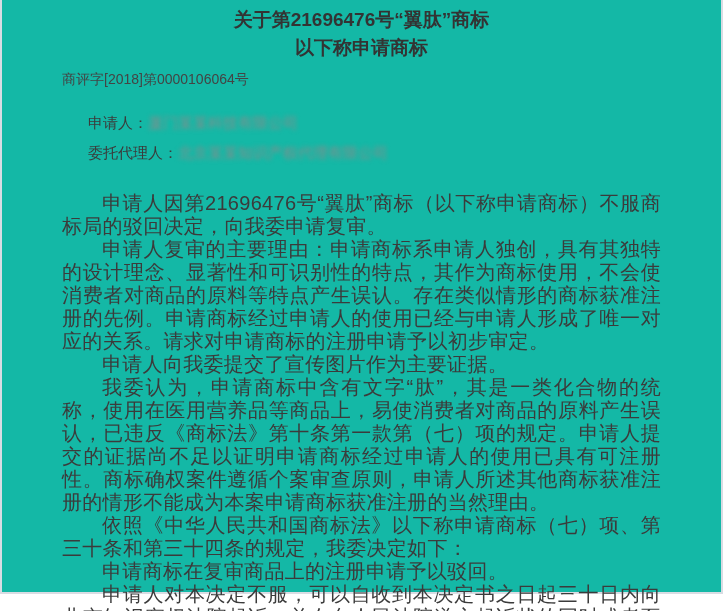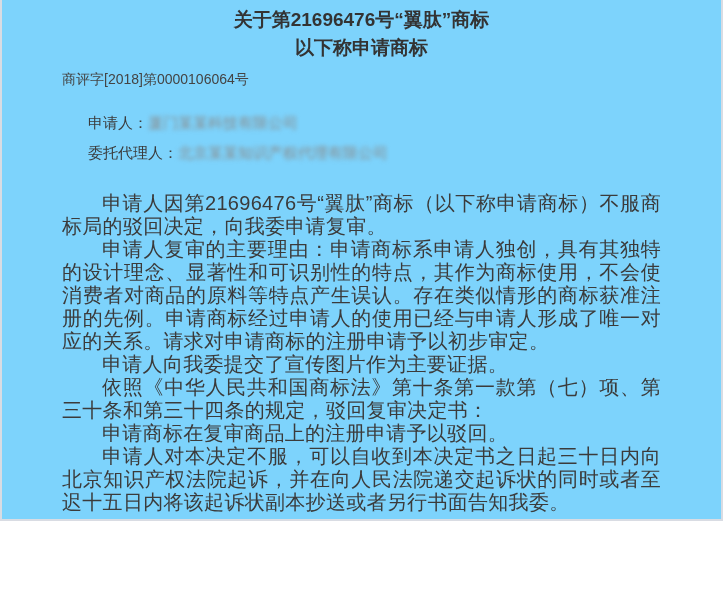--- a/index.html
+++ b/index.html
@@ -7,22 +7,22 @@
   body {
     width: 723px;
     height: 611px;
     font-family: "Liberation Sans", "DejaVu Sans", sans-serif;
     color: #3b3b3b;
     overflow: hidden;
   }
   .page {
     position: relative;
     width: 723px;
-    height: 521px;
-    background: #7dd3fc;
+    height: 594px;
+    background: #14b8a6;
     border-left: 2px solid #d9dce3;
     border-right: 2px solid #d9dce3;
     border-bottom: 2px solid #d9dce3;
     padding: 0 60px;
   }
   .title-line {
     text-align: center;
     font-size: 19px;
     font-weight: bold;
     color: #333333;
@@ -81,18 +81,19 @@
     </div>
     <div class="party-line">
       <span class="party-label">委托代理人：</span><span class="redacted">北京某某知识产权代理有限公司</span>
     </div>
   </div>
 
   <div class="body-text">
     <p>申请人因第21696476号“翼肽”商标（以下称申请商标）不服商标局的驳回决定，向我委申请复审。</p>
     <p>申请人复审的主要理由：申请商标系申请人独创，具有其独特的设计理念、显著性和可识别性的特点，其作为商标使用，不会使消费者对商品的原料等特点产生误认。存在类似情形的商标获准注册的先例。申请商标经过申请人的使用已经与申请人形成了唯一对应的关系。请求对申请商标的注册申请予以初步审定。</p>
     <p>申请人向我委提交了宣传图片作为主要证据。</p>
-    <p>依照《中华人民共和国商标法》第十条第一款第（七）项、第三十条和第三十四条的规定，驳回复审决定书：</p>
+    <p>我委认为，申请商标中含有文字“肽”，其是一类化合物的统称，使用在医用营养品等商品上，易使消费者对商品的原料产生误认，已违反《商标法》第十条第一款第（七）项的规定。申请人提交的证据尚不足以证明申请商标经过申请人的使用已具有可注册性。商标确权案件遵循个案审查原则，申请人所述其他商标获准注册的情形不能成为本案申请商标获准注册的当然理由。</p>
+    <p>依照《中华人民共和国商标法》以下称申请商标（七）项、第三十条和第三十四条的规定，我委决定如下：</p>
     <p>申请商标在复审商品上的注册申请予以驳回。</p>
     <p>申请人对本决定不服，可以自收到本决定书之日起三十日内向北京知识产权法院起诉，并在向人民法院递交起诉状的同时或者至迟十五日内将该起诉状副本抄送或者另行书面告知我委。</p>
   </div>
 
 </div>
 
 </body></html>

